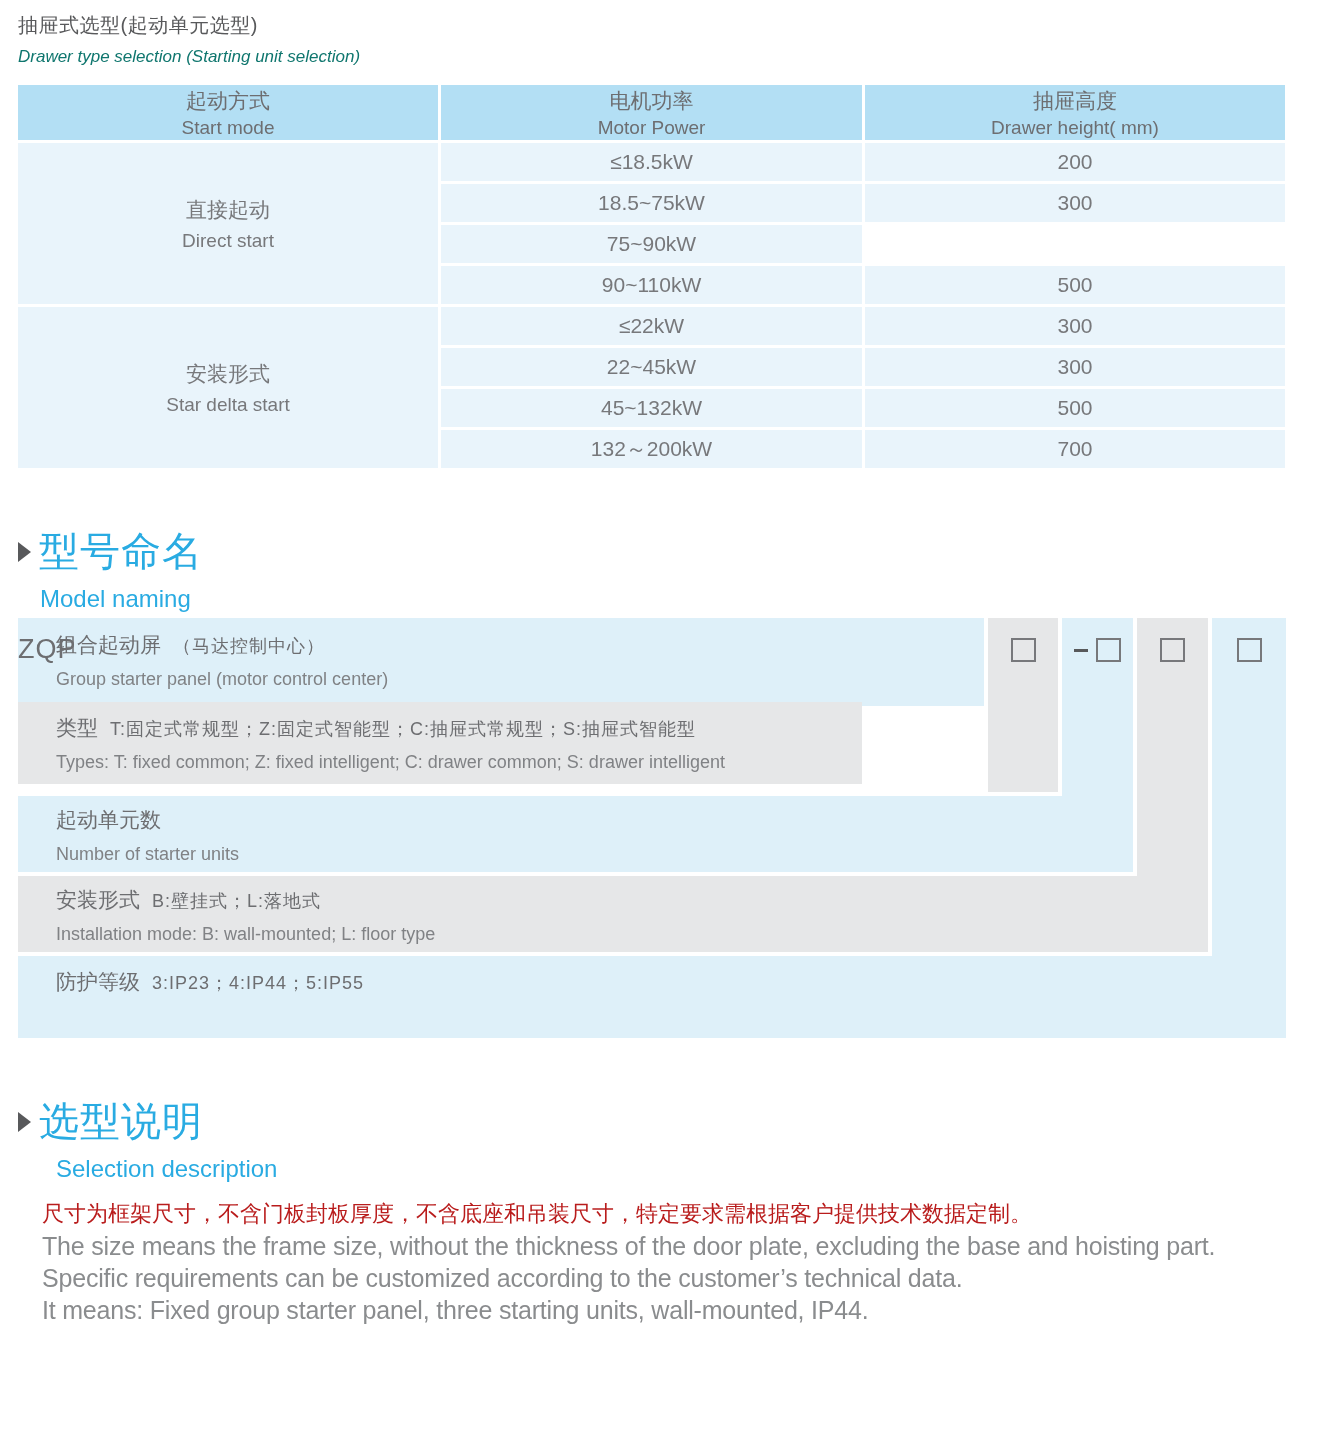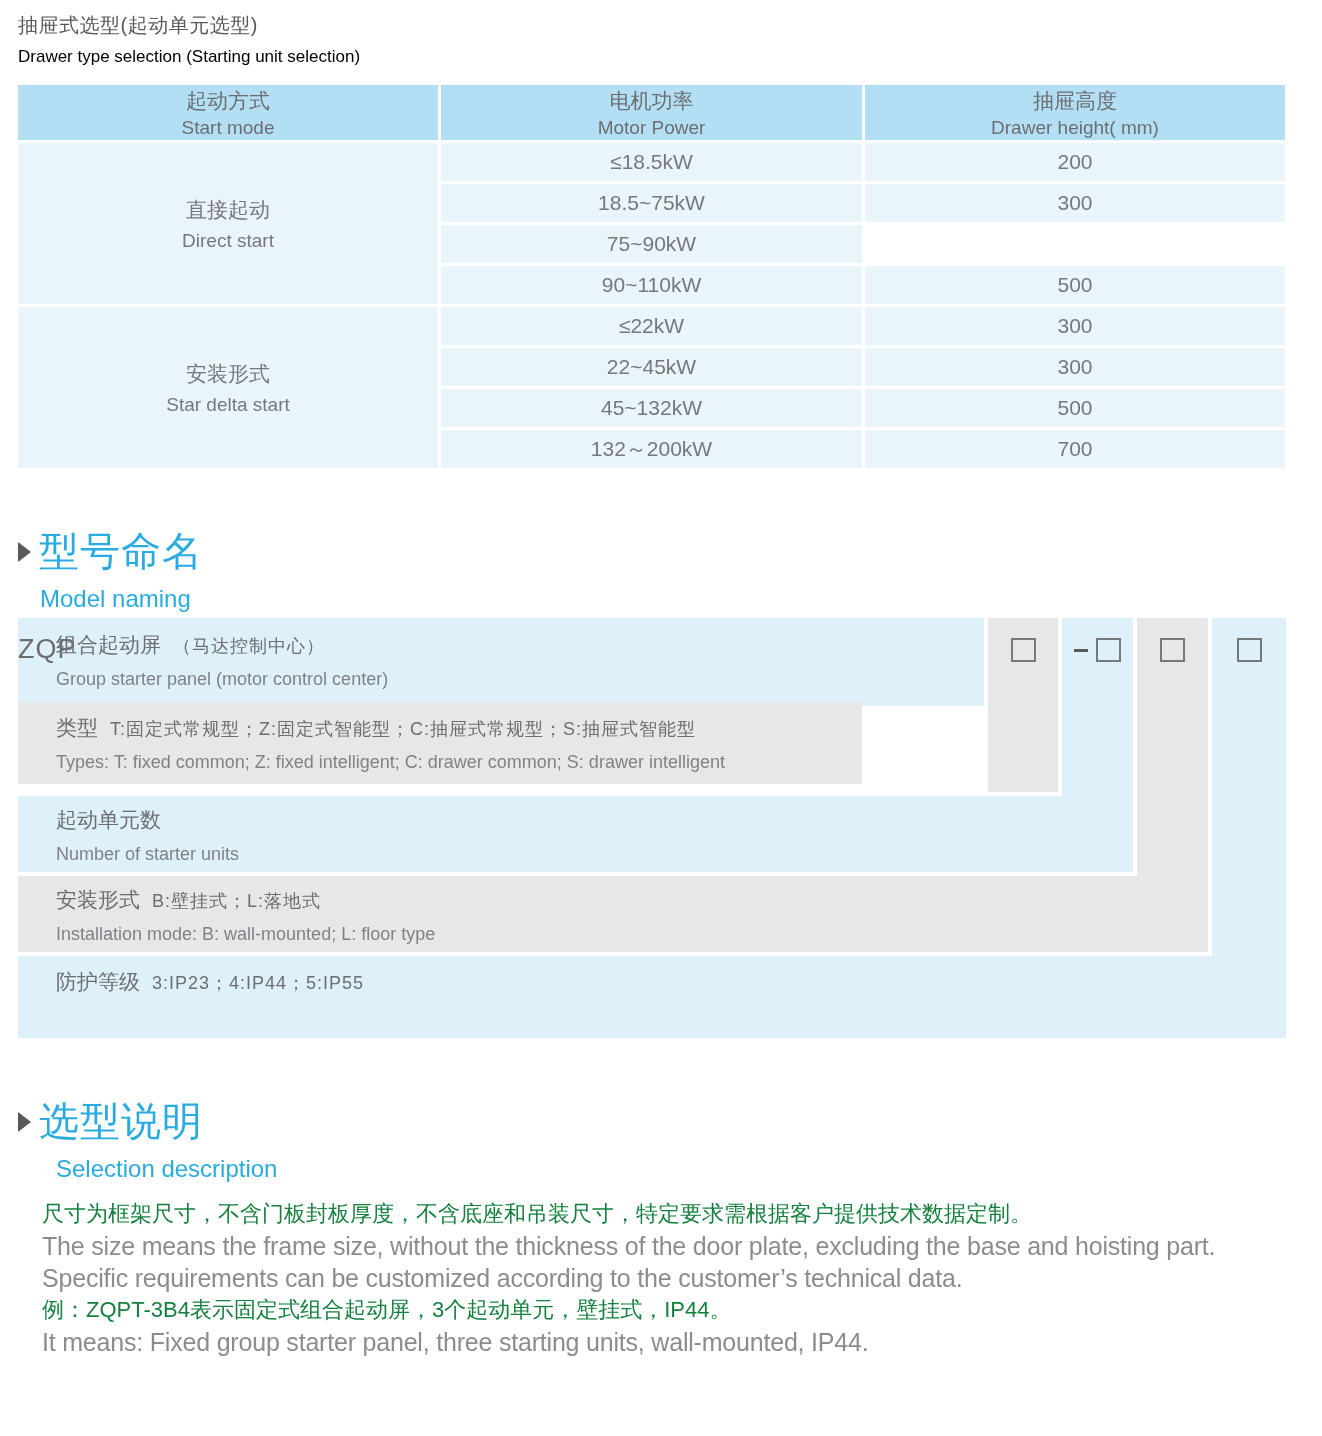--- a/index.html
+++ b/index.html
@@ -9,21 +9,21 @@
     width: 1322px;
     height: 1436px;
     background: #ffffff;
     font-family: "Liberation Sans", "DejaVu Sans", sans-serif;
     overflow: hidden;
   }
 
   
   .doc-header { position: absolute; left: 18px; top: 12px; }
   .doc-title-zh { font-size: 20px; color: #58595b; letter-spacing: 0.5px; }
-  .doc-title-en { font-size: 17px; color: #000000; margin-top: 8px; }
+  .doc-title-en { font-size: 17px; color: #0f766e; margin-top: 8px; font-style: italic; }
 
   
   .sel-table {
     position: absolute; left: 18px; top: 85px;
     width: 1267px;
     display: grid;
     grid-template-columns: 420px 421px 420px;
     grid-template-rows: 55px repeat(8, 38px);
     gap: 3px;
     background: #ffffff;
@@ -78,21 +78,21 @@
     position: absolute; top: 16px; left: 0; width: 958px;
     text-align: left; font-size: 27px; color: #6d6e71; letter-spacing: 1px;
   }
   .box-slot { display: flex; align-items: center; justify-content: center; margin-top: 20px; }
   .ph-box { width: 25px; height: 24px; border: 2px solid #77787b; background: transparent; }
   .code-dash { width: 14px; height: 3px; background: #58595b; margin-right: 8px; } 
 
   
   .desc-paragraphs { position: absolute; left: 42px; top: 1198px; width: 1248px; }
   .para { line-height: 32px; }
-  .para.zh { font-size: 22px; color: #15803d; }
+  .para.zh { font-size: 22px; color: #b91c1c; }
   .para.en { font-size: 25px; color: #8a8c8e; letter-spacing: -0.2px; }
 </style>
 </head>
 <body>
 
 <div class="page">
 
   <div class="doc-header">
     <div class="doc-title-zh">抽屉式选型(起动单元选型)</div>
     <div class="doc-title-en">Drawer type selection (Starting unit selection)</div>
@@ -222,17 +222,16 @@
     <div class="heading-row">
       <span class="tri-marker"></span>
       <span class="heading-zh">选型说明</span>
     </div>
     <div class="heading-en" style="margin-left:38px">Selection description</div>
   </div>
 
   <div class="desc-paragraphs">
     <div class="para zh">尺寸为框架尺寸，不含门板封板厚度，不含底座和吊装尺寸，特定要求需根据客户提供技术数据定制。</div>
     <div class="para en">The size means the frame size, without the thickness of the door plate, excluding the base and hoisting part. Specific requirements can be customized according to the customer’s technical data.</div>
-    <div class="para zh">例：ZQPT-3B4表示固定式组合起动屏，3个起动单元，壁挂式，IP44。</div>
     <div class="para en">It means: Fixed group starter panel, three starting units, wall-mounted, IP44.</div>
   </div>
 
 </div>
 
 </body></html>

